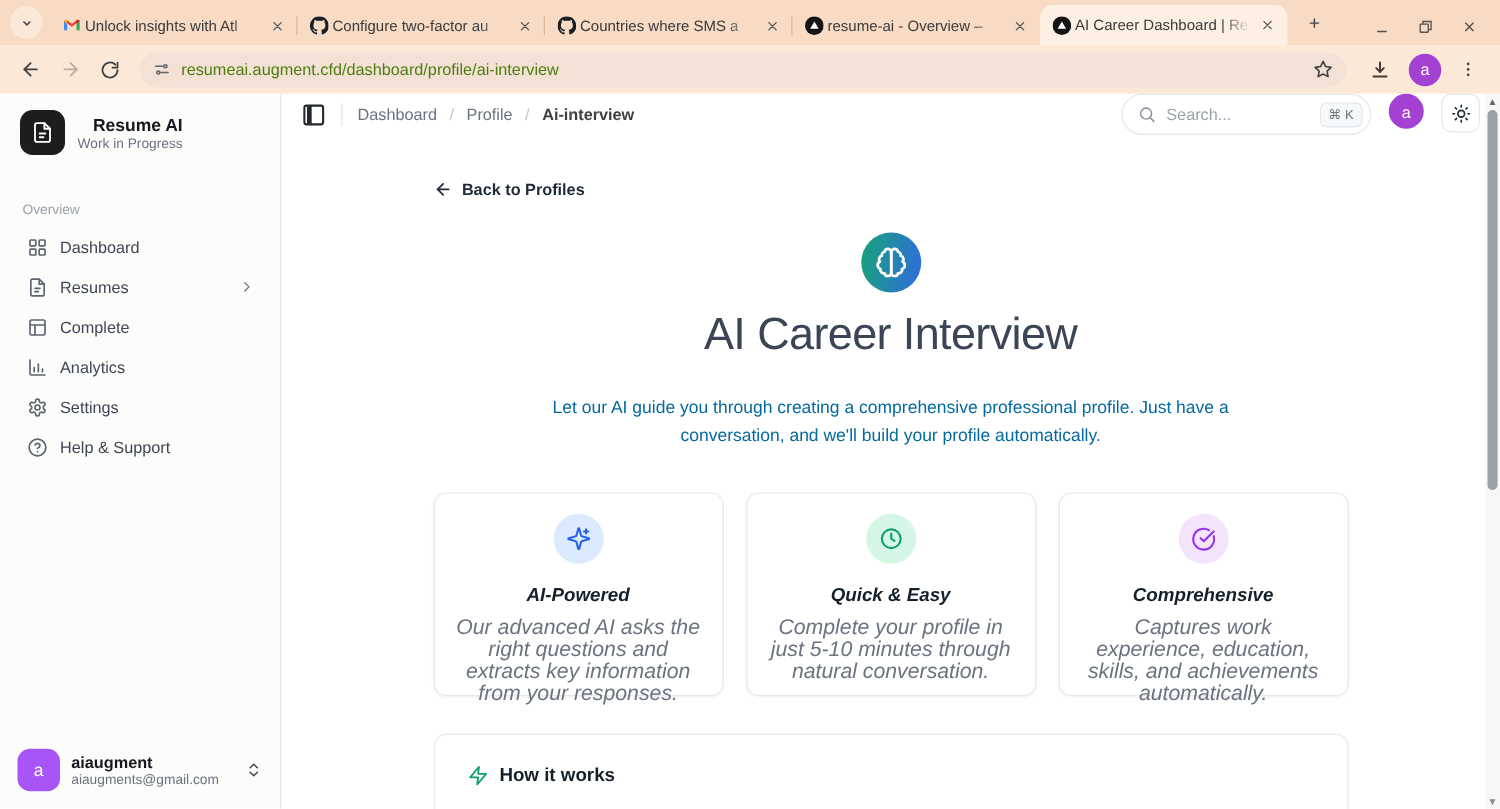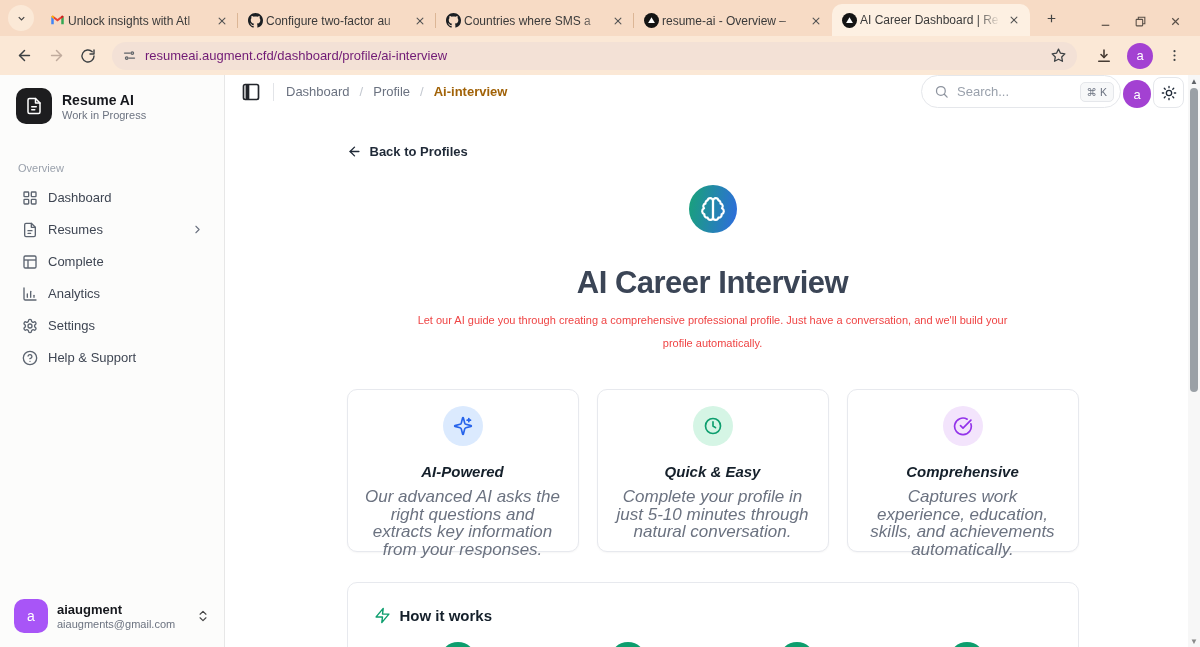--- a/index.html
+++ b/index.html
@@ -18,32 +18,32 @@
   .tab .sep { position:absolute; right:0; top:8px; height:15px; width:1px; background:#dcb696; }
   .tab.active { background:#fdf0e2; border-radius:10px 10px 0 0; height:32px; }
   .tab-close { width:16px; height:16px; border-radius:50%; display:flex; align-items:center; justify-content:center; color:#555; flex:none; }
   .favicon { width:15px; height:15px; flex:none; }
   .newtab-btn { width:26px; height:26px; margin:0 0 5px 8px; border-radius:50%; display:flex; align-items:center; justify-content:center; color:#444; }
   .win-controls { margin-left:auto; display:flex; align-items:center; gap:22px; padding:0 18px 8px 0; color:#5a5048; }
 
   .toolbar { height:39px; background:#fbe8d6; display:flex; align-items:center; padding:0 10px; gap:4px; }
   .nav-btn { width:28px; height:28px; border-radius:50%; display:flex; align-items:center; justify-content:center; }
   .omnibox { flex:1; height:28px; margin:0 6px; background:#f3e1d6; border-radius:14px; display:flex; align-items:center; padding:0 10px; gap:8px; }
-  .omnibox .url { flex:1; font-size:13px; color:#701a75; }
+  .omnibox .url { flex:1; font-size:13px; color:#4d7c0f; }
   .toolbar-right { display:flex; align-items:center; gap:14px; padding:0 8px; }
   .chrome-avatar { width:26px; height:26px; border-radius:50%; background:#a341d2; color:#fff; font-size:13px;
     display:flex; align-items:center; justify-content:center; }
 
   
   .app { display:flex; height:572px; position:relative; background:#fff; }
 
   .sidebar { width:225px; border-right:1px solid #e7e7e7; background:#fcfcfb; display:flex; flex-direction:column; padding:13px 12px 10px 12px; }
   .logo-row { display:flex; align-items:center; gap:10px; padding-left:4px; }
   .logo-box { width:36px; height:36px; border-radius:10px; background:#1d1d1f; display:flex; align-items:center; justify-content:center; }
-  .logo-name { font-size:14px; font-weight:700; color:#16181d; }
+  .logo-name { font-size:14px; font-weight:700; color:#16181d;text-align:right; }
   .logo-sub { font-size:11px; color:#6c7380; margin-top:1px; }
   .section-label { font-size:11px; color:#9aa1ac; margin:38px 0 10px 6px; }
   .nav { display:flex; flex-direction:column; gap:5px; }
   .nav-item { height:27px; display:flex; align-items:center; gap:10px; padding:0 8px 0 10px; border-radius:8px;
     font-size:13px; color:#3f4653; }
   .nav-item .nav-icon { display:flex; color:#5c6470; }
   .nav-item.active { background:linear-gradient(90deg,#d7eee2,#eef8f2); color:#15202b; font-weight:700; }
   .nav-item.active .nav-icon { color:#0d9e6e; }
   .nav-item .chev { margin-left:auto; color:#6b7280; display:flex; }
   .sidebar-spacer { flex:1; }
@@ -53,40 +53,40 @@
   .user-name { font-size:13px; font-weight:700; color:#16181d; }
   .user-email { font-size:11px; color:#6c7380; margin-top:1px; }
   .user-chev { margin-left:auto; color:#444; display:flex; }
 
   .main { flex:1; display:flex; flex-direction:column; }
   .page-header { height:58px; display:flex; align-items:center; padding:0 16px; gap:12px; }
   .panel-toggle { display:flex; color:#23262b; }
   .hdr-divider { width:1px; height:18px; background:#e2e4e8; }
   .breadcrumb { display:flex; align-items:center; gap:10px; font-size:13px; color:#6b7280; }
   .breadcrumb .sep { color:#c2c7cf; }
-  .breadcrumb .current { color:#a16207; font-weight:700; }
-  .hdr-right { margin-left:auto; display:flex; align-items:flex-end; gap:2px; }
+  .breadcrumb .current { color:#404040; font-weight:700; }
+  .hdr-right { margin-left:auto; display:flex; align-items:flex-start; gap:14px; }
   .search-pill { width:200px; height:33px; border:1px solid #e5e7eb; border-radius:17px; display:flex; align-items:center;
     gap:8px; padding:0 6px 0 12px; color:#8d939e; background:#fff; }
   .search-pill input { border:none; outline:none; flex:1; font-size:13px; color:#374151; background:transparent; width:90px;
     font-family:"Liberation Sans",sans-serif; }
   .search-pill input::placeholder { color:#9aa1ac; }
   .kbd-badge { font-size:10.5px; color:#6b7280; border:1px solid #e5e7eb; background:#f7f8f9; border-radius:5px; padding:3px 6px; }
   .hdr-avatar { width:28px; height:28px; border-radius:50%; background:#a341d2; color:#fff; font-size:13px;
     display:flex; align-items:center; justify-content:center; }
   .theme-btn { width:31px; height:31px; border:1px solid #e5e7eb; border-radius:8px; background:#fff;
     display:flex; align-items:center; justify-content:center; color:#1f2937; }
 
   .content { width:732px; margin:0 auto; }
   .back-link { margin-top:36px; display:inline-flex; align-items:center; gap:8px; font-size:13px; font-weight:700; color:#1f2937; }
   .hero { text-align:center; }
   .hero-icon { width:48px; height:48px; border-radius:50%; margin:22px auto 0;
     background:linear-gradient(100deg,#18a377,#2f6be0); display:flex; align-items:center; justify-content:center; }
-  .hero-title { margin-top:32px; font-size:31px; font-weight:700; color:#3b4556; letter-spacing:-0.5px; }
-  .hero-sub { margin:8px auto 0; max-width:600px; font-size:11px; line-height:23px; color:#ef4444; }
+  .hero-title { margin-top:12px; font-size:36px; font-weight:400; color:#3b4556; letter-spacing:-0.5px; }
+  .hero-sub { margin:26px auto 0; max-width:600px; font-size:14px; line-height:23px; color:#0369a1; }
 
   .cards { display:flex; gap:18px; margin-top:34px;font-style:italic; }
   .card { flex:1; border:1px solid #e7e9ee; border-radius:10px; background:#fff; box-shadow:0 1px 2px rgba(0,0,0,.04);
     padding:16px 14px 20px; text-align:center; height:163px; }
   .card-icon { width:40px; height:40px; border-radius:50%; margin:0 auto; display:flex; align-items:center; justify-content:center; }
   .card-icon.blue { background:#dbeafe; color:#2563eb; }
   .card-icon.green { background:#d5f5e5; color:#0d9e6e; }
   .card-icon.purple { background:#f3e4fc; color:#9333ea; }
   .card-title { margin-top:17px; font-size:15px; font-weight:700; color:#15202b; }
   .card-desc { margin-top:8px; font-size:17px; line-height:17.5px; color:#6b7280; }

